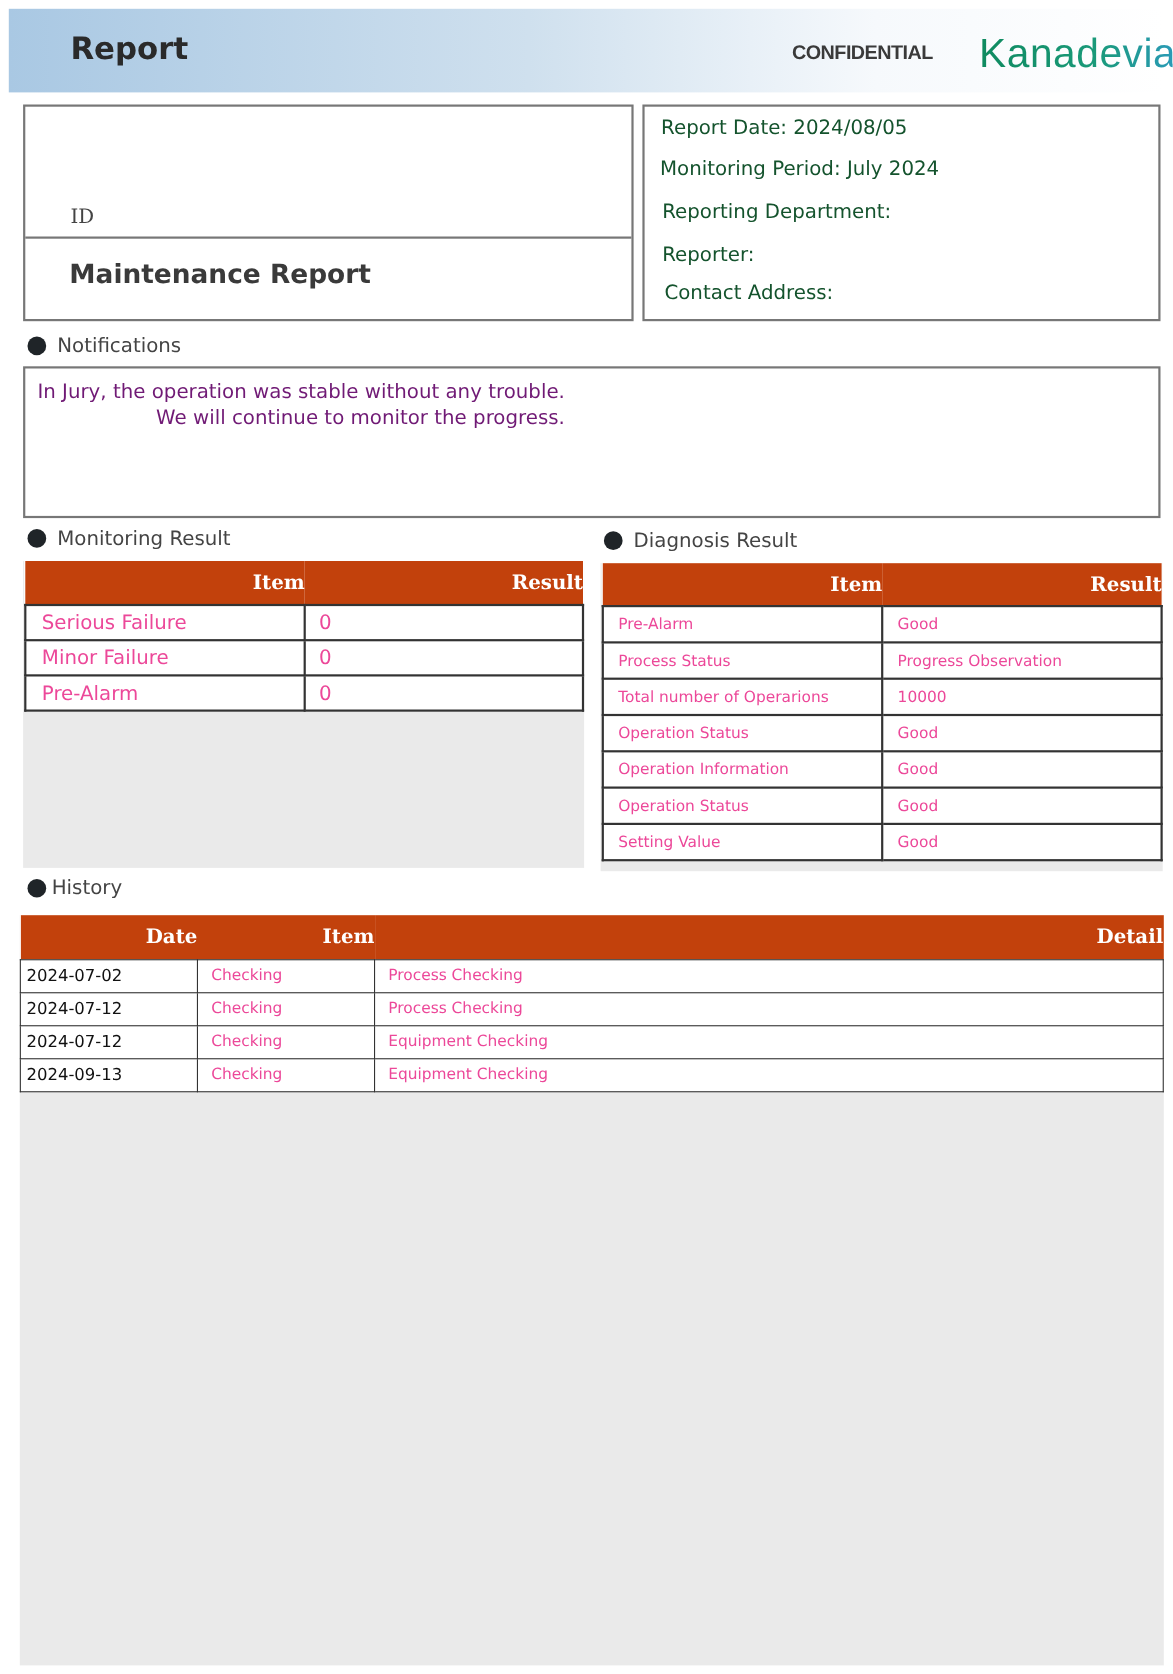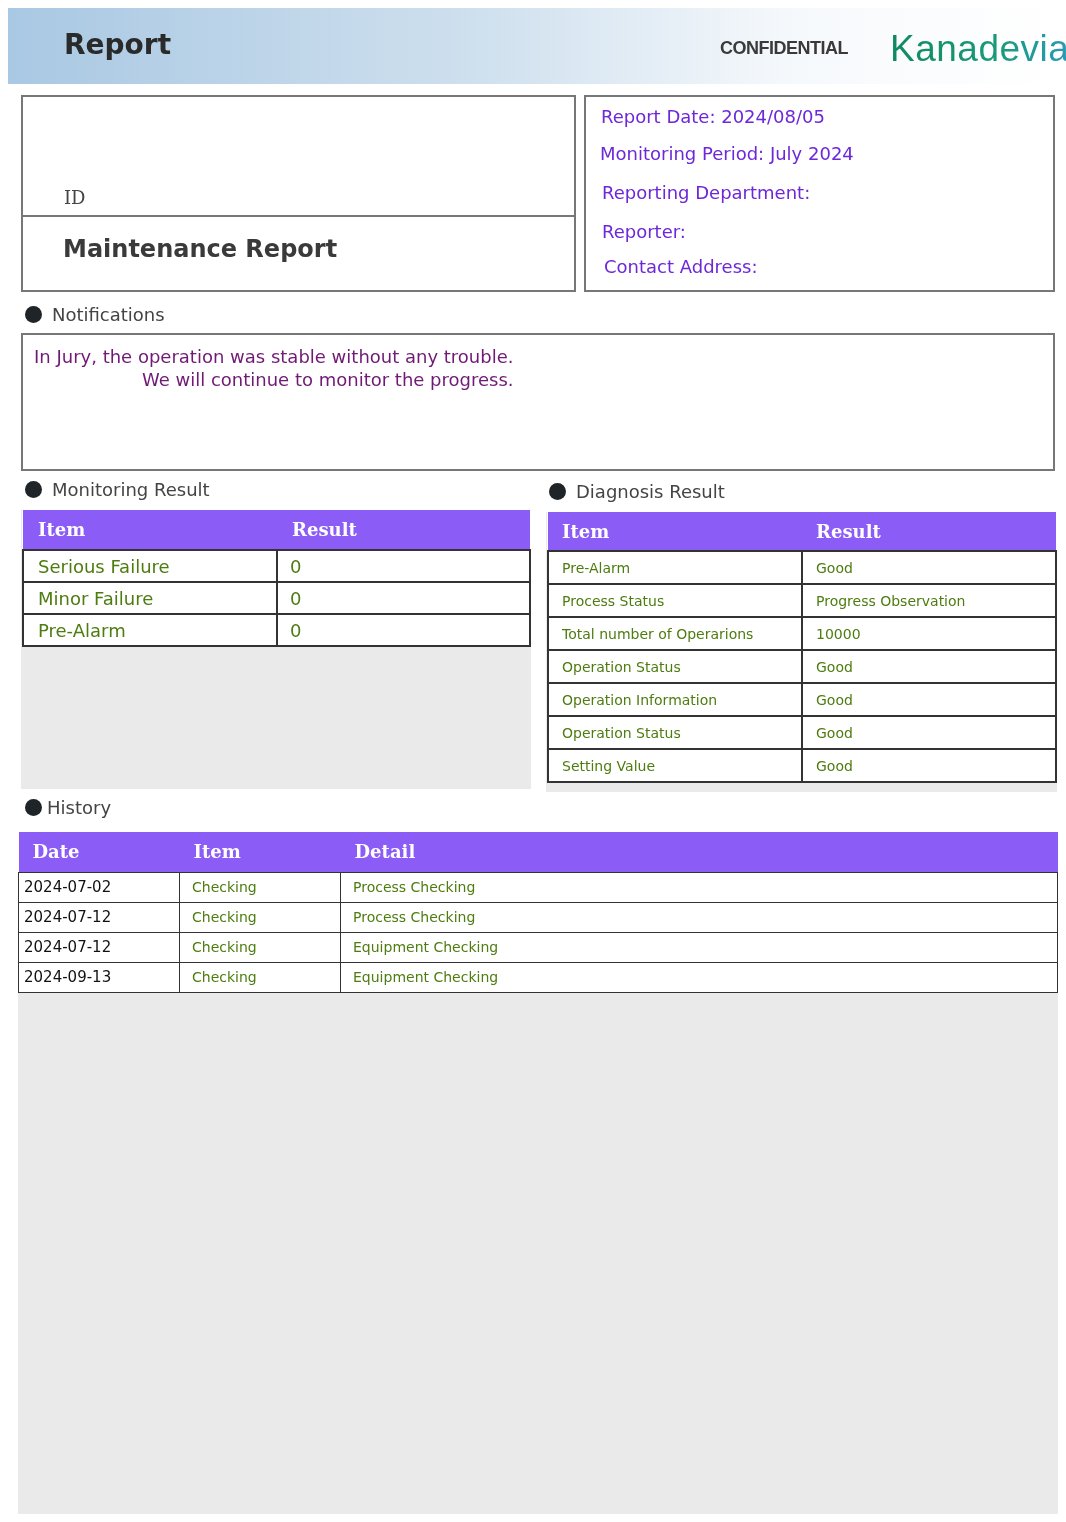--- a/index.html
+++ b/index.html
@@ -19,33 +19,33 @@
   .left-box { left: 21px; top: 95px; width: 555px; height: 197px; }
   .left-box .row { position: absolute; left: 0; right: 0; border-bottom: 2px solid #777; }
   .row-corp { top: 0; height: 82px; }
   .row-id { top: 82px; height: 38px; text-align: right; }
   .row-title { top: 120px; height: 73px; border-bottom: none !important; }
   .corp-name { position: absolute; left: 41px; top: 27px; font-size: 18px; font-weight: bold; color: #333; }
   .id-label { position: absolute; left: 41px; top: 8px; font-size: 18px; color: #444; font-family: "DejaVu Serif", serif; }
   .report-title { position: absolute; left: 40px; top: 18px; font-size: 24px; font-weight: bold; color: #3a3a3a; }
 
   .right-box { left: 584px; top: 95px; width: 471px; height: 197px; }
-  .meta-line { position: absolute; font-size: 18px; color: #6d28d9; white-space: nowrap; }
+  .meta-line { position: absolute; font-size: 18px; color: #14532d; white-space: nowrap; }
 
   .section-label { position: absolute; font-size: 18px; color: #444; display: flex; align-items: center; }
   .bullet { display: inline-block; width: 17px; height: 17px; border-radius: 50%; background: #1f2428; margin-right: 10px; }
 
   .notif-box { left: 21px; top: 333px; width: 1034px; height: 138px; }
   .notif-text { position: absolute; left: 11px; top: 10px; font-size: 18px; color: #701a75; line-height: 23px; text-align: right; }
 
   .grey-area { position: absolute; background: #eaeaea; }
 
   table { border-collapse: collapse; position: absolute; background: #fff; }
-  th { background: #8b5cf6; color: #fff; font-weight: bold; text-align: left; font-family: "DejaVu Serif", serif; margin-left: 42px; }
-  td { border: 2px solid #333; color: #4d7c0f; }
+  th { background: #c2410c; color: #fff; font-weight: bold; text-align: right; font-family: "DejaVu Serif", serif; margin-left: 42px; }
+  td { border: 2px solid #333; color: #ec4899; }
 
   .mon-table { left: 22px; top: 510px; width: 509px; }
   .mon-table th { height: 40px; font-size: 18px; padding-left: 15px; }
   .mon-table td { height: 32px; font-size: 18px; padding-left: 14px; }
   .mon-table td.val { padding-left: 12px; }
 
   .diag-table { left: 547px; top: 512px; width: 510px; }
   .diag-table th { height: 39px; font-size: 18px; padding-left: 14px; }
   .diag-table td { height: 33px; font-size: 14px; padding-left: 13px; }
 

